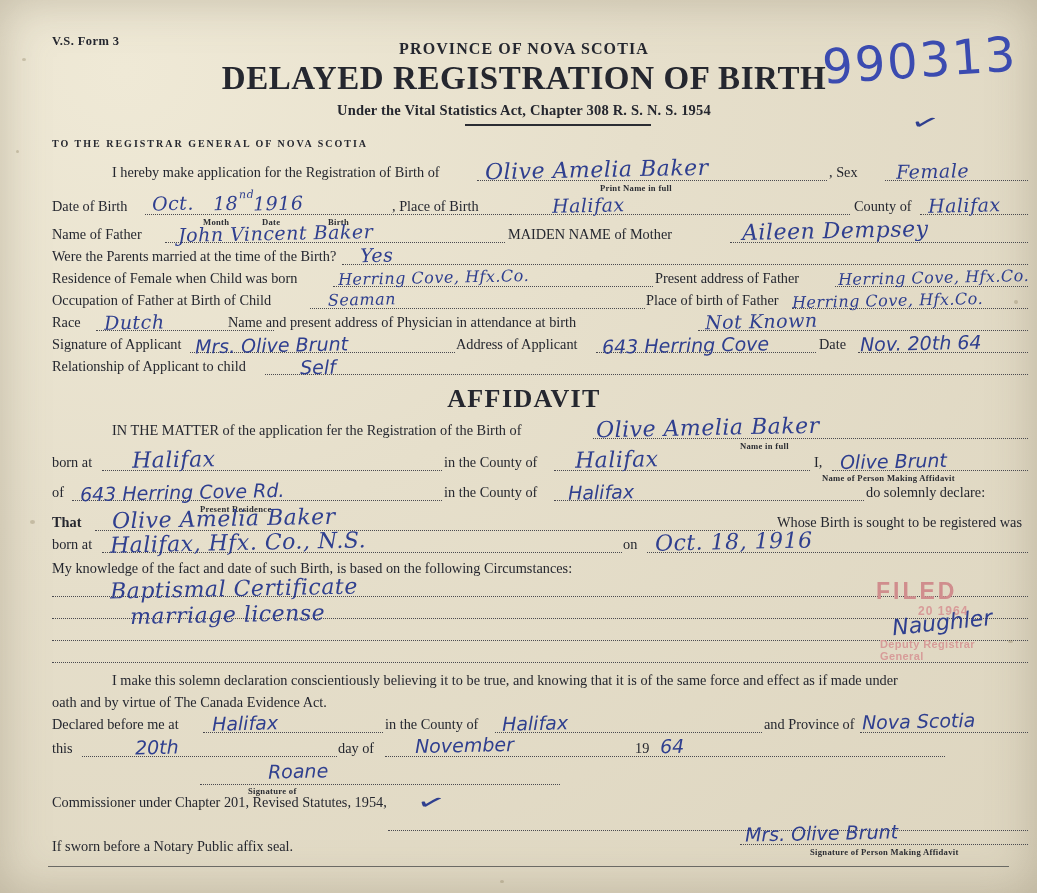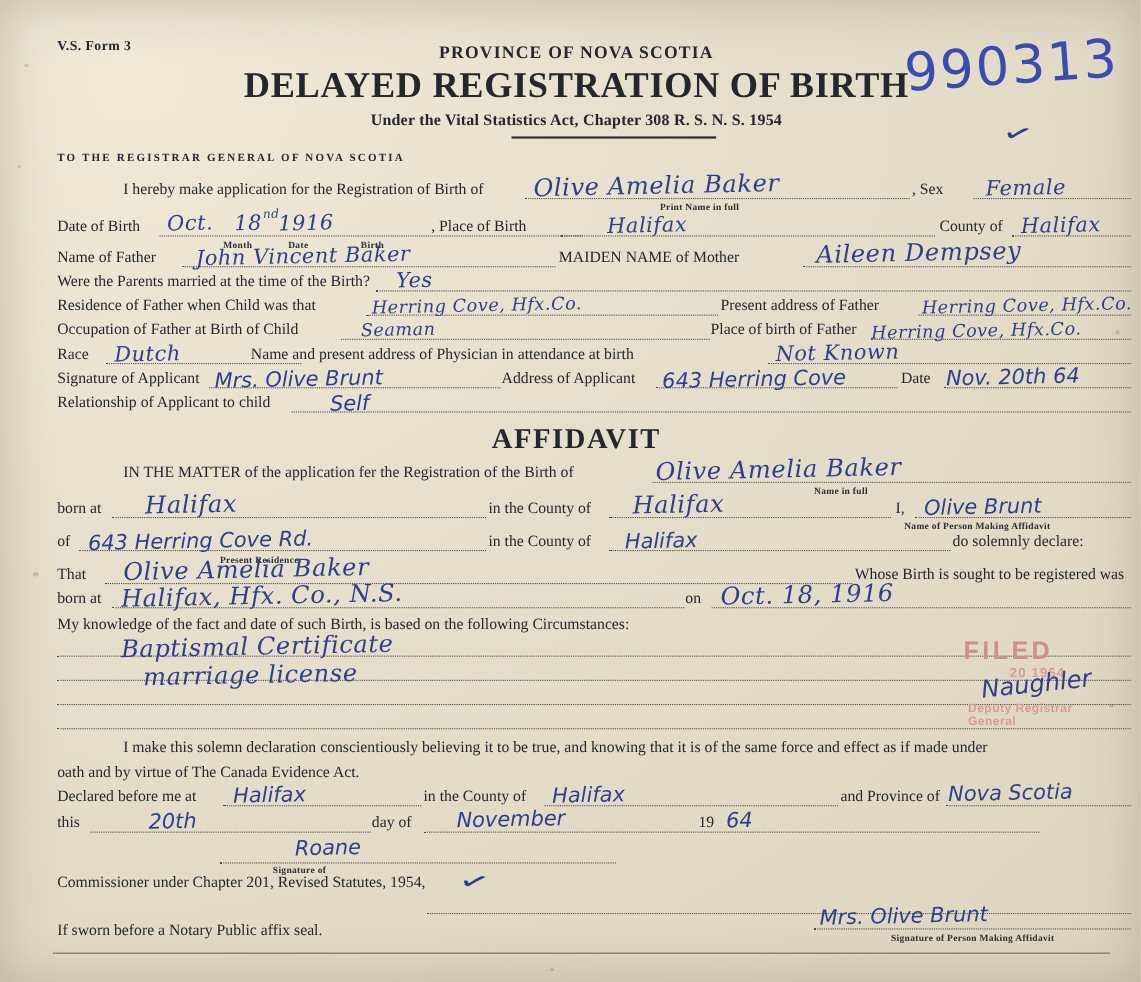--- a/index.html
+++ b/index.html
@@ -254,21 +254,21 @@
     <div class="blankline" style="left:125px; top:224px; width:340px;"></div>
     <div class="hw" style="left:138px; top:204px;">John Vincent Baker</div>
     <div class="row printed" style="left:468px; top:208px;">MAIDEN NAME of Mother</div>
     <div class="blankline" style="left:690px; top:224px; width:298px;"></div>
     <div class="hw lg" style="left:702px; top:200px;">Aileen Dempsey</div>
 
     <div class="row printed" style="left:12px; top:230px;">Were the Parents married at the time of the Birth?</div>
     <div class="blankline" style="left:302px; top:246px; width:686px;"></div>
     <div class="hw" style="left:320px; top:226px;">Yes</div>
 
-    <div class="row printed" style="left:12px; top:252px;">Residence of Father when Child was that</div>
+    <div class="row printed" style="left:12px; top:252px;">Residence of Female when Child was born</div>
     <div class="blankline" style="left:293px; top:268px; width:320px;"></div>
     <div class="hw sm" style="left:298px; top:250px;">Herring Cove, Hfx.Co.</div>
     <div class="row printed" style="left:615px; top:252px;">Present address of Father</div>
     <div class="blankline" style="left:795px; top:268px; width:193px;"></div>
     <div class="hw sm" style="left:798px; top:250px;">Herring Cove, Hfx.Co.</div>
 
     <div class="row printed" style="left:12px; top:274px;">Occupation of Father at Birth of Child</div>
     <div class="blankline" style="left:270px; top:290px; width:335px;"></div>
     <div class="hw sm" style="left:288px; top:272px;">Seaman</div>
     <div class="row printed" style="left:606px; top:274px;">Place of birth of Father</div>
@@ -316,21 +316,21 @@
 
     <div class="row printed" style="left:12px; top:466px;">of</div>
     <div class="blankline" style="left:32px; top:482px; width:370px;"></div>
     <div class="hw script" style="left:40px; top:463px;">643 Herring Cove Rd.</div>
     <div class="printed tiny" style="left:160px; top:486px;">Present Residence</div>
     <div class="row printed" style="left:404px; top:466px;">in the County of</div>
     <div class="blankline" style="left:514px; top:482px; width:310px;"></div>
     <div class="hw script" style="left:528px; top:463px;">Halifax</div>
     <div class="row printed" style="left:826px; top:466px;">do solemnly declare:</div>
 
-    <div class="row printed" style="left:12px; top:496px;">That</div>
+    <div class="row printed" style="left:12px; top:496px;font-weight:bold;">That</div>
     <div class="blankline" style="left:55px; top:512px; width:680px;"></div>
     <div class="hw lg" style="left:72px; top:488px;">Olive Amelia Baker</div>
     <div class="row printed" style="left:737px; top:496px;">Whose Birth is sought to be registered was</div>
 
     <div class="row printed" style="left:12px; top:518px;">born at</div>
     <div class="blankline" style="left:62px; top:534px; width:520px;"></div>
     <div class="hw lg" style="left:70px; top:512px;">Halifax, Hfx. Co., N.S.</div>
     <div class="row printed" style="left:583px; top:518px;">on</div>
     <div class="blankline" style="left:607px; top:534px; width:381px;"></div>
     <div class="hw lg" style="left:615px; top:511px;">Oct. 18, 1916</div>

